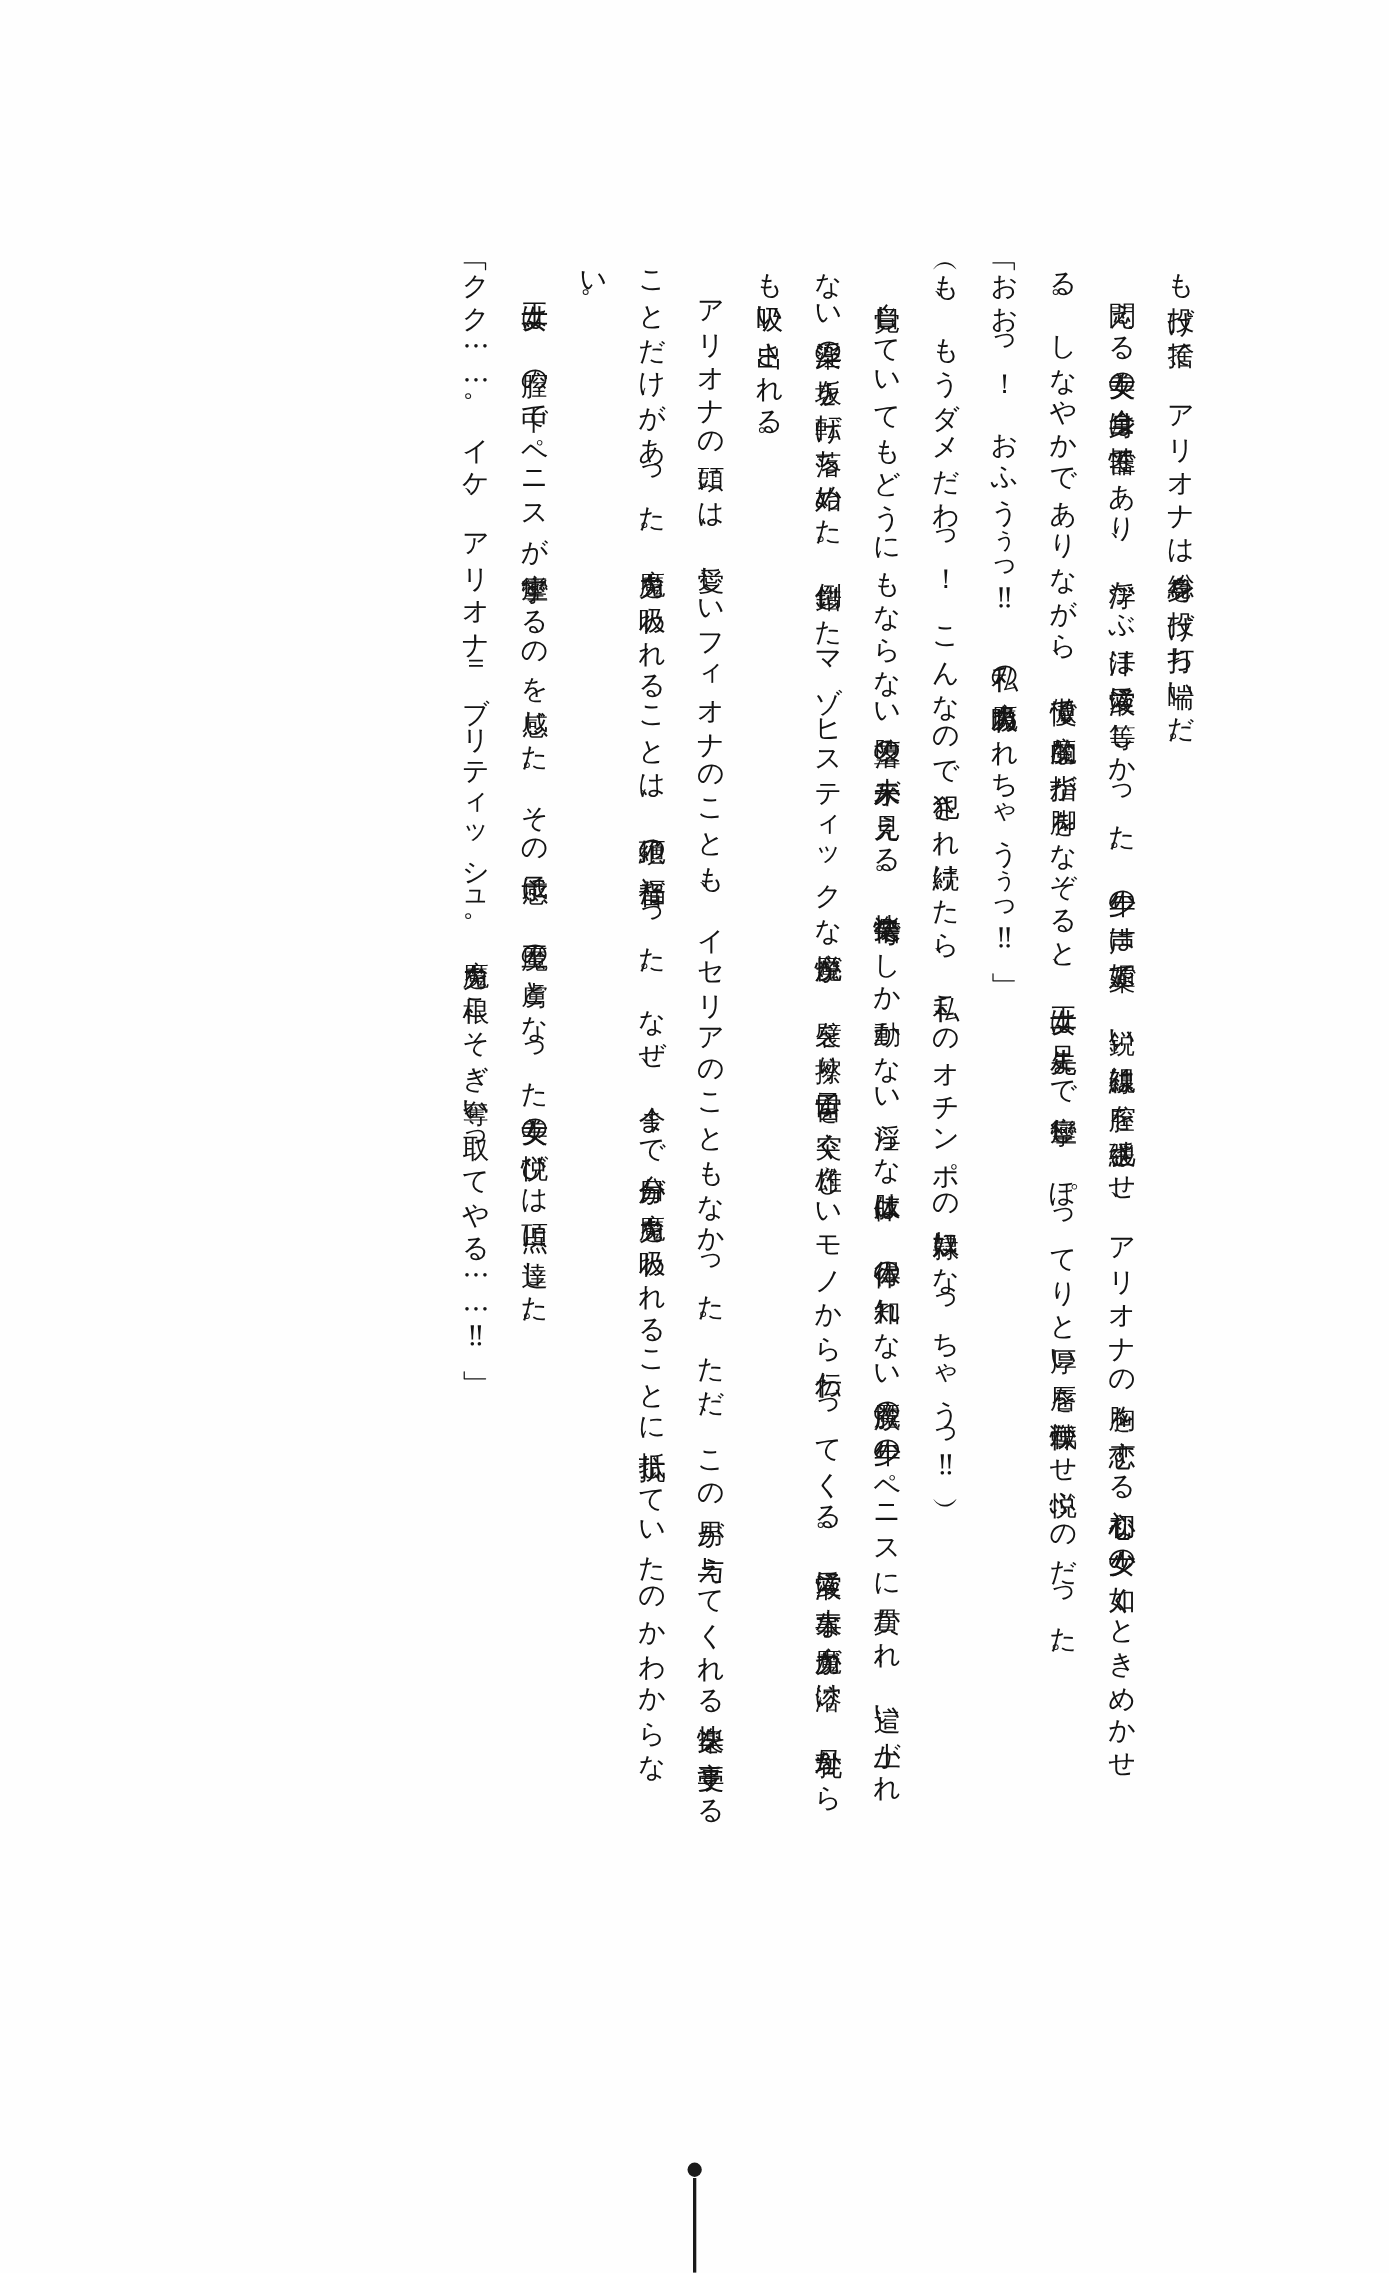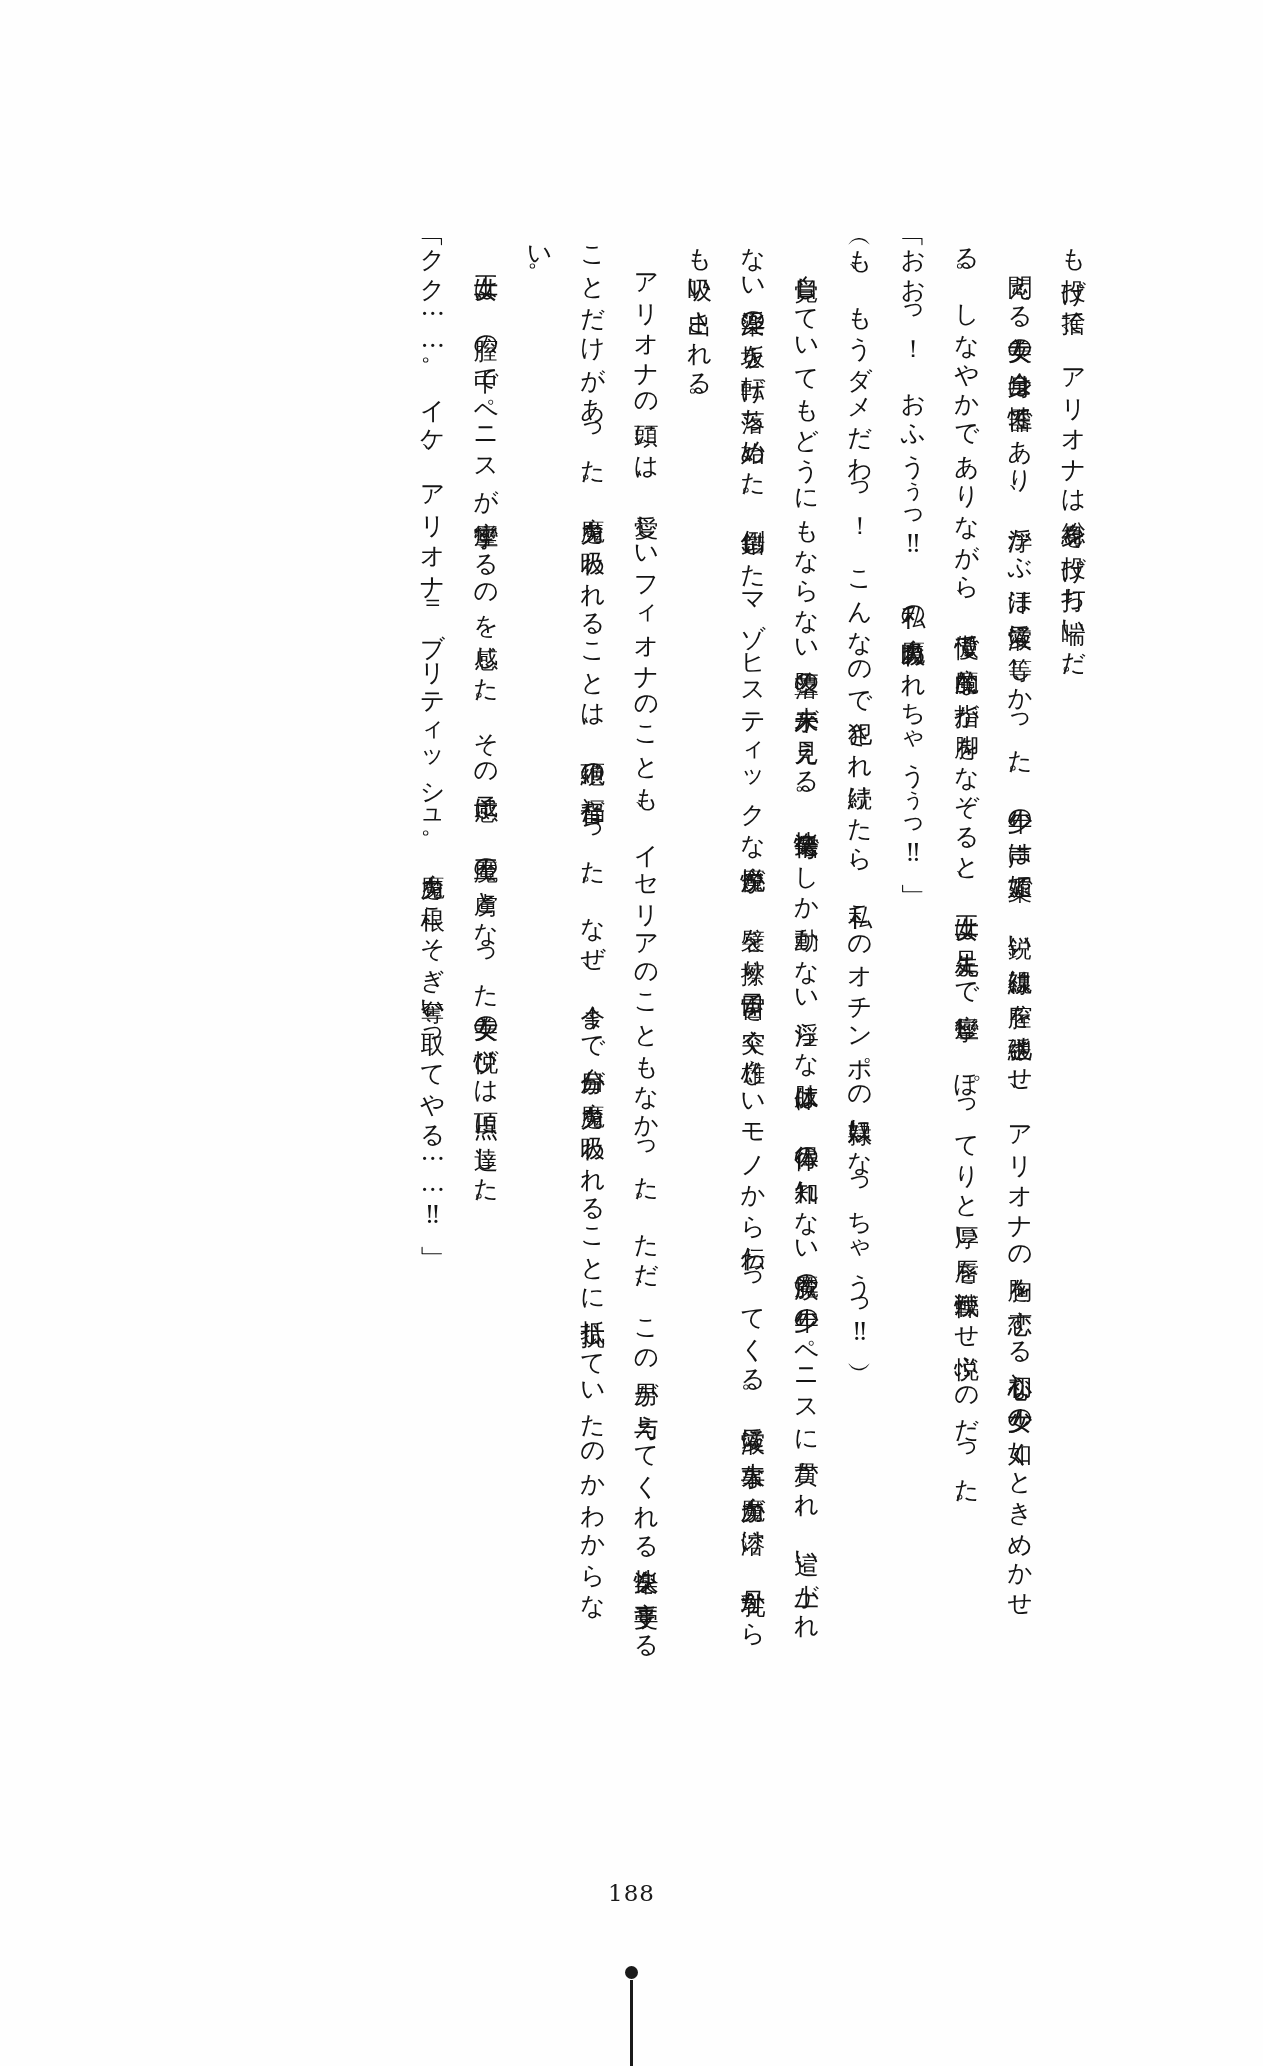--- a/index.html
+++ b/index.html
@@ -95,20 +95,19 @@
     <p class="para">も投げ捨て、アリオナは総身を投げ打ち喘いだ。</p>
     <p class="para indent">悶える美女の全身は性器であり、浮かぶ汗は愛液に等しかった。少年の声は媚薬で、鋭い視線は膣を弛緩させ、アリオナの胸を恋する初心な少女の如くときめかせる。しなやかでありながら、傲慢で魔的な指が脚をなぞると、王女は足先まで痙攣し、ぽってりと厚い唇を戦慄かせ悦ぶのだった。</p>
     <p class="para">「おおっ！　おふうぅっ‼　私の魔力吸われちゃうぅっ‼」</p>
     <p class="para">（も、もうダメだわっ！　こんなので犯され続けたら、私このオチンポの奴隷になっちゃうっ‼）</p>
     <p class="para indent">自覚していてもどうにもならない堕落の未来が見える。快楽信号でしか動かない淫らな肢体は、得体の知れない魔族の少年のペニスに貫かれ、這い上がれない淫楽の坂を転げ落ち始めた。倒錯したマゾヒスティックな魔悦が、襞を擦り子宮口を突く雄々しいモノから伝わってくる。愛液に大事な魔力が溶け、母乳からも吸い出される。</p>
     <p class="para indent">アリオナの頭には、愛しいフィオナのことも、イセリアのこともなかった。ただ、この男が与えてくれる快楽を享受することだけがあった。魔力を吸われることは、絶頂の福音だった。なぜ、今まで自分が魔力を吸われることに抵抗していたのかわからない。</p>
     <p class="para indent">王女は、膣の中でペニスが痙攣するのを感じた。その予感に、魔王の虜となった美女の悦びは頂点に達した。</p>
     <p class="para">「クク……。イケ、アリオナ＝ブリティッシュ。魔力を根こそぎ奪い取ってやる……‼」</p>
   </div>
 
-  <div id="page-number">188</div>
 
   <div id="binding-mark">
     <div id="binding-dot"></div>
     <div id="binding-rule"></div>
   </div>
 
 </div>
 
 </body></html>

